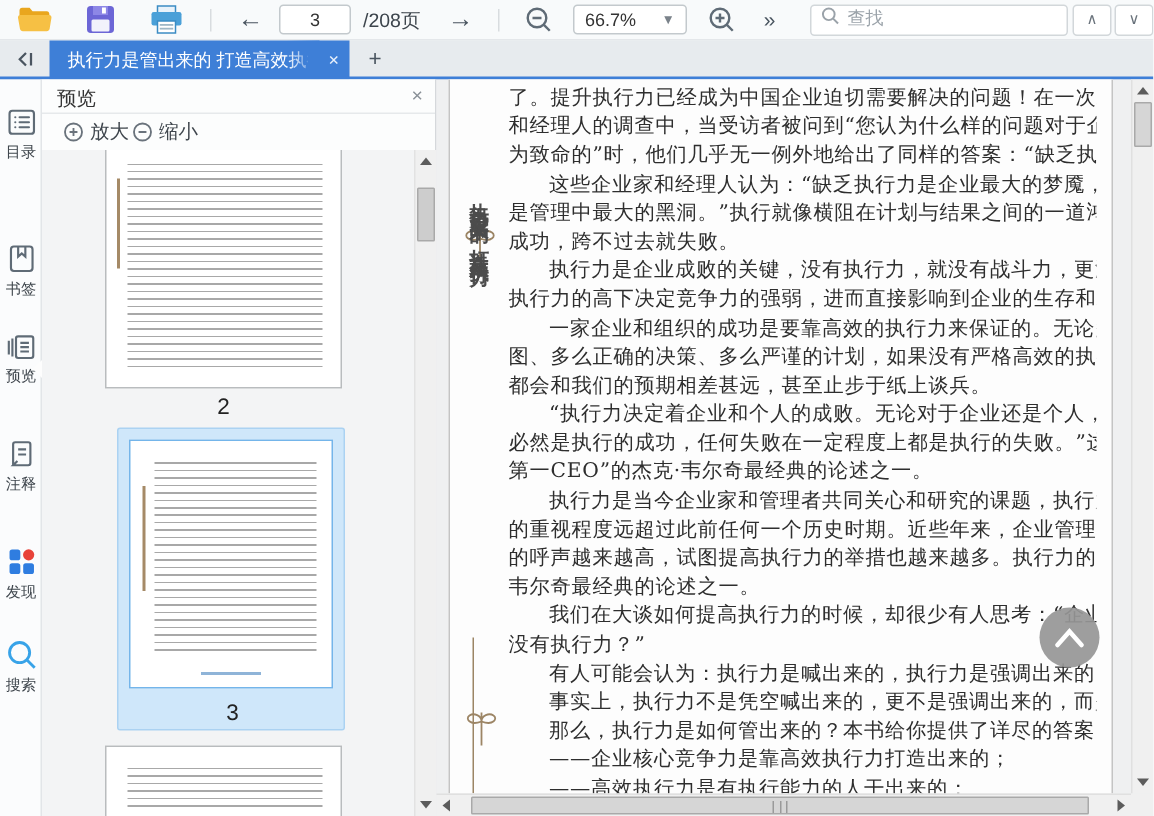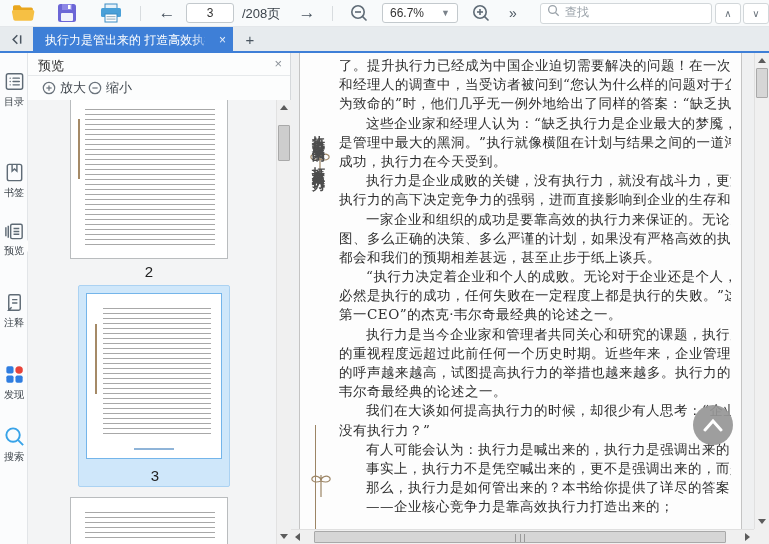--- a/index.html
+++ b/index.html
@@ -314,21 +314,21 @@
           <div class="line">了。提升执行力已经成为中国企业迫切需要解决的问题！在一次对中国著名企业家</div>
 
           <div class="line">和经理人的调查中，当受访者被问到“您认为什么样的问题对于企业经营来说是最</div>
 
           <div class="line">为致命的”时，他们几乎无一例外地给出了同样的答案：“缺乏执行力！”</div>
 
           <div class="line ind">这些企业家和经理人认为：“缺乏执行力是企业最大的梦魇，缺乏执行力</div>
 
           <div class="line">是管理中最大的黑洞。”执行就像横阻在计划与结果之间的一道鸿沟，跨得过去就</div>
 
-          <div class="line">成功，执行力在今天受到。</div>
+          <div class="line">成功，跨不过去就失败。</div>
 
           <div class="line ind">执行力是企业成败的关键，没有执行力，就没有战斗力，更没有竞争力！</div>
 
           <div class="line">执行力的高下决定竞争力的强弱，进而直接影响到企业的生存和发展。</div>
 
           <div class="line ind">一家企业和组织的成功是要靠高效的执行力来保证的。无论多么宏伟的蓝</div>
 
           <div class="line">图、多么正确的决策、多么严谨的计划，如果没有严格高效的执行力，最终的结果</div>
 
           <div class="line">都会和我们的预期相差甚远，甚至止步于纸上谈兵。</div>
@@ -352,20 +352,21 @@
           <div class="line">没有执行力？”</div>
 
           <div class="line ind">有人可能会认为：执行力是喊出来的，执行力是强调出来的……</div>
 
           <div class="line ind">事实上，执行力不是凭空喊出来的，更不是强调出来的，而是管出来的！</div>
 
           <div class="line ind">那么，执行力是如何管出来的？本书给你提供了详尽的答案：</div>
 
           <div class="line ind">——企业核心竞争力是靠高效执行力打造出来的；</div>
 
+          <div class="line ind">——高效执行力是有执行能力的人干出来的；</div>
 
         </div>
     </div>
 
     <div class="backtop">
       <svg width="22" height="14" viewBox="0 0 22 14" fill="none" stroke="#fff" stroke-width="3" stroke-linecap="round">
         <path d="M3 12L11 3l8 9"></path>
       </svg>
     </div>
 

